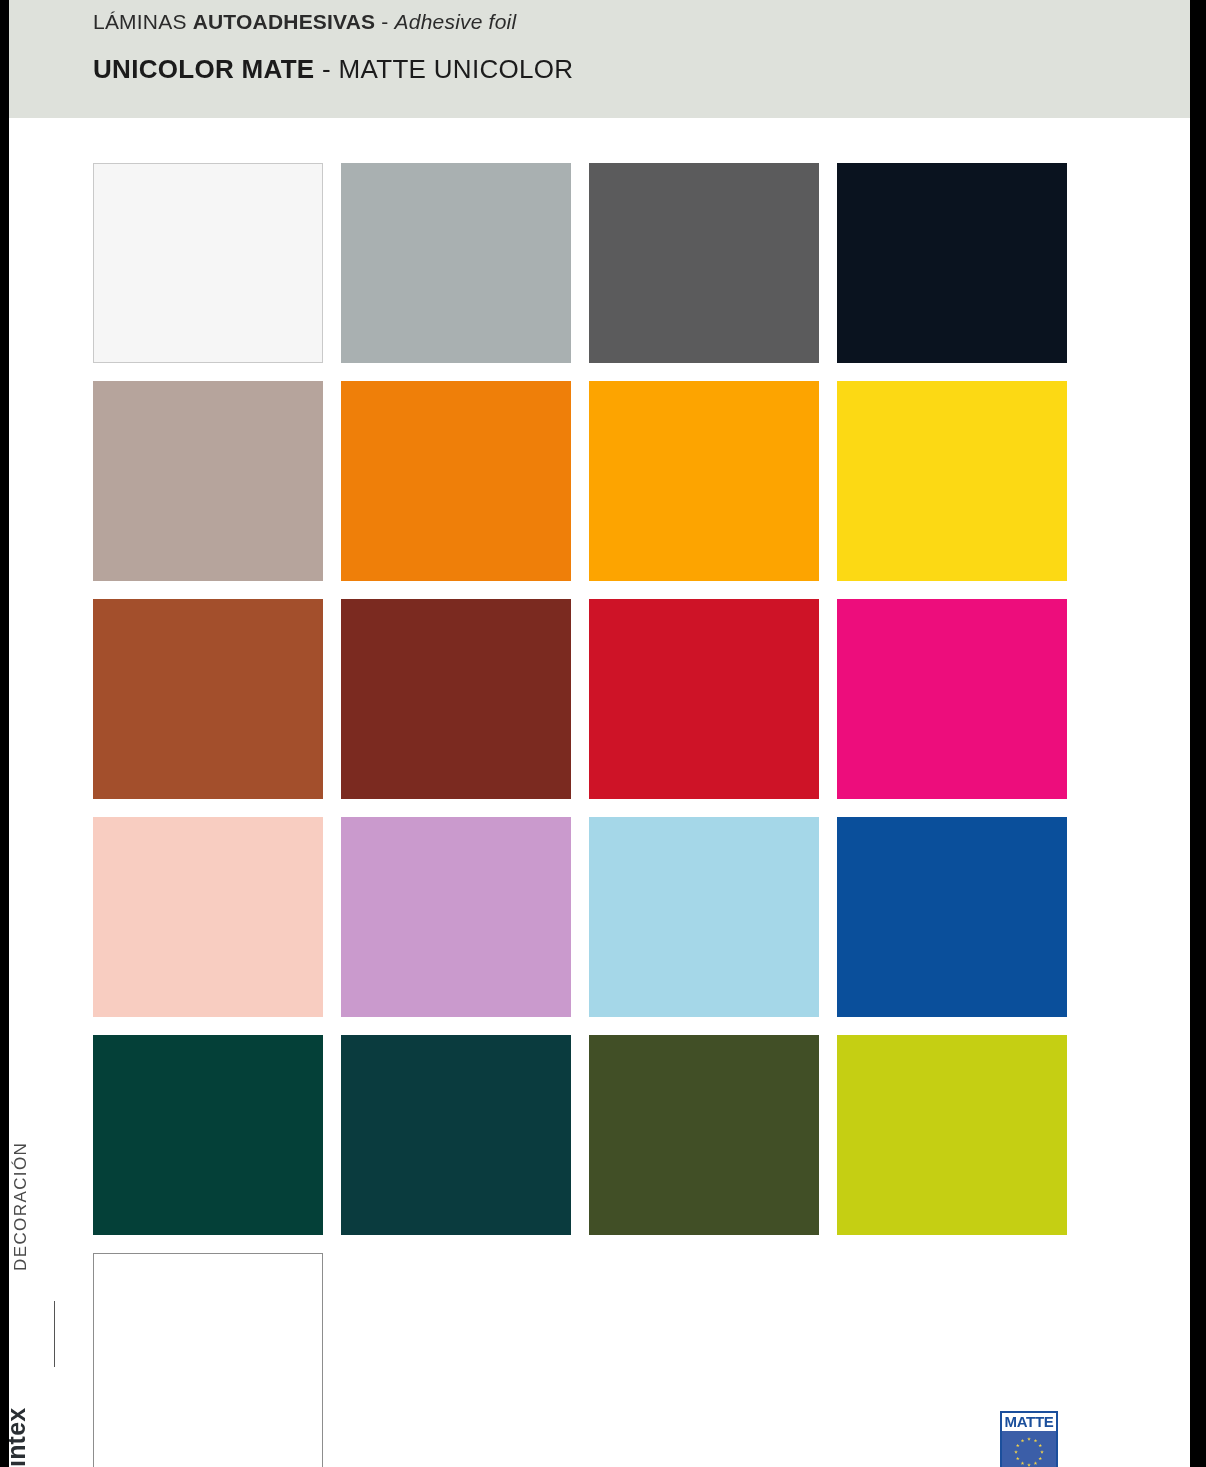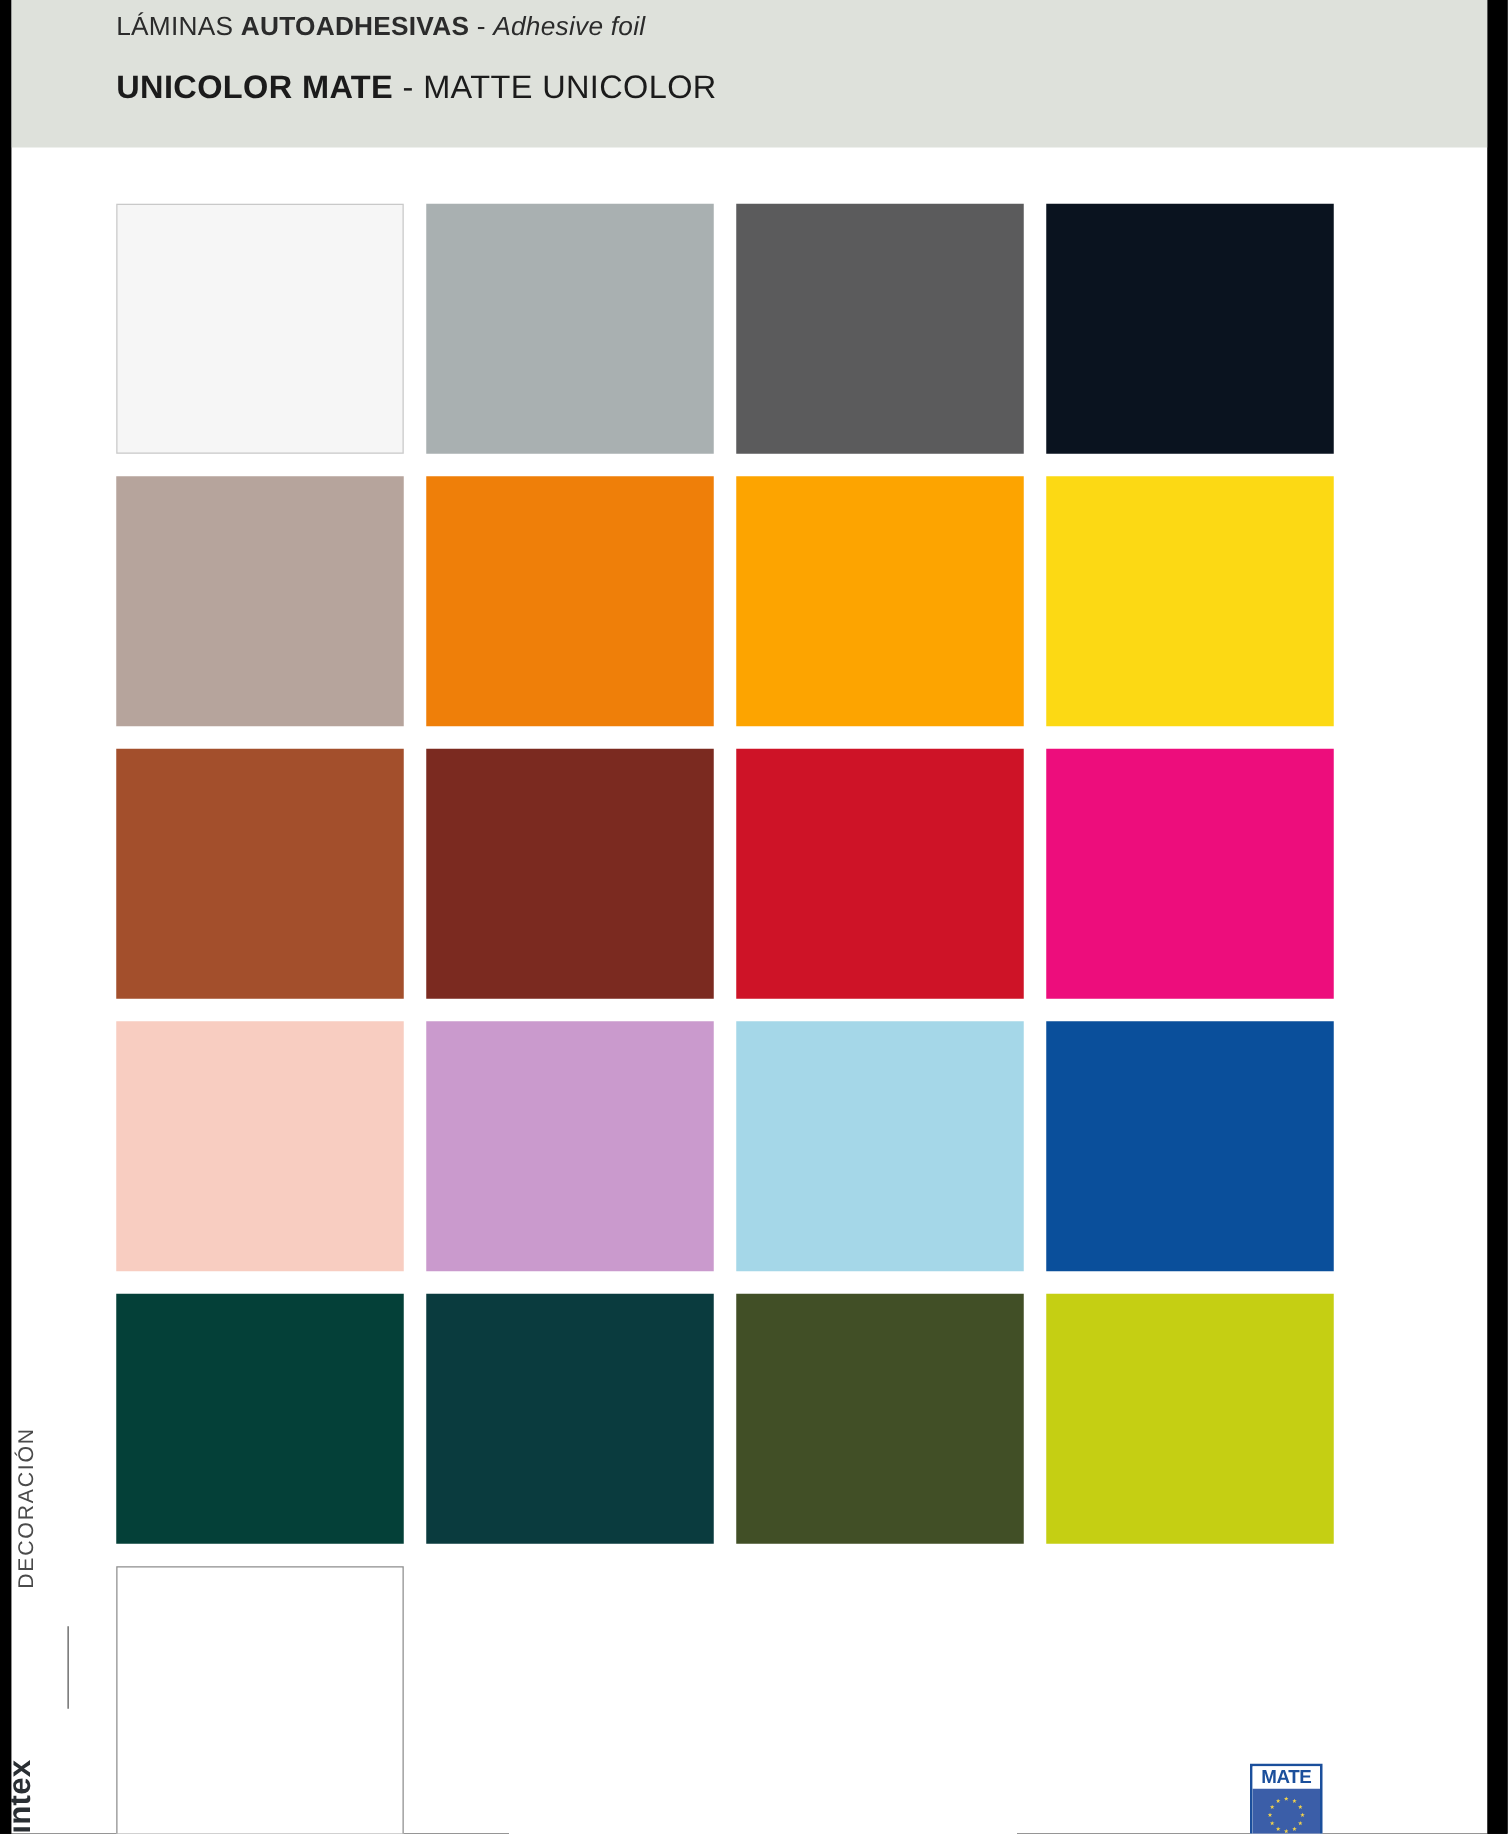--- a/index.html
+++ b/index.html
@@ -236,21 +236,21 @@
 
   </div>
 
   <div class="side-rail">
     <div class="side-label">DECORACIÓN</div>
     <div class="side-rule"></div>
     <div class="side-brand">intex</div>
   </div>
 
   <div class="reach-badge">
-    <span class="reach-word">MATE</span>
+    <span class="reach-word">MATTE</span>
     <div class="reach-flag" style="background: rgb(59, 94, 168);">
         <span class="star" style="left: 25px; top: 6px; background: rgb(243, 211, 74);"></span>
         <span class="star" style="left: 31.5px; top: 7.74167px; background: rgb(243, 211, 74);"></span>
         <span class="star" style="left: 36.2583px; top: 12.5px; background: rgb(243, 211, 74);"></span>
         <span class="star" style="left: 38px; top: 19px; background: rgb(243, 211, 74);"></span>
         <span class="star" style="left: 36.2583px; top: 25.5px; background: rgb(243, 211, 74);"></span>
         <span class="star" style="left: 31.5px; top: 30.2583px; background: rgb(243, 211, 74);"></span>
         <span class="star" style="left: 25px; top: 32px; background: rgb(243, 211, 74);"></span>
         <span class="star" style="left: 18.5px; top: 30.2583px; background: rgb(243, 211, 74);"></span>
         <span class="star" style="left: 13.7417px; top: 25.5px; background: rgb(243, 211, 74);"></span>

